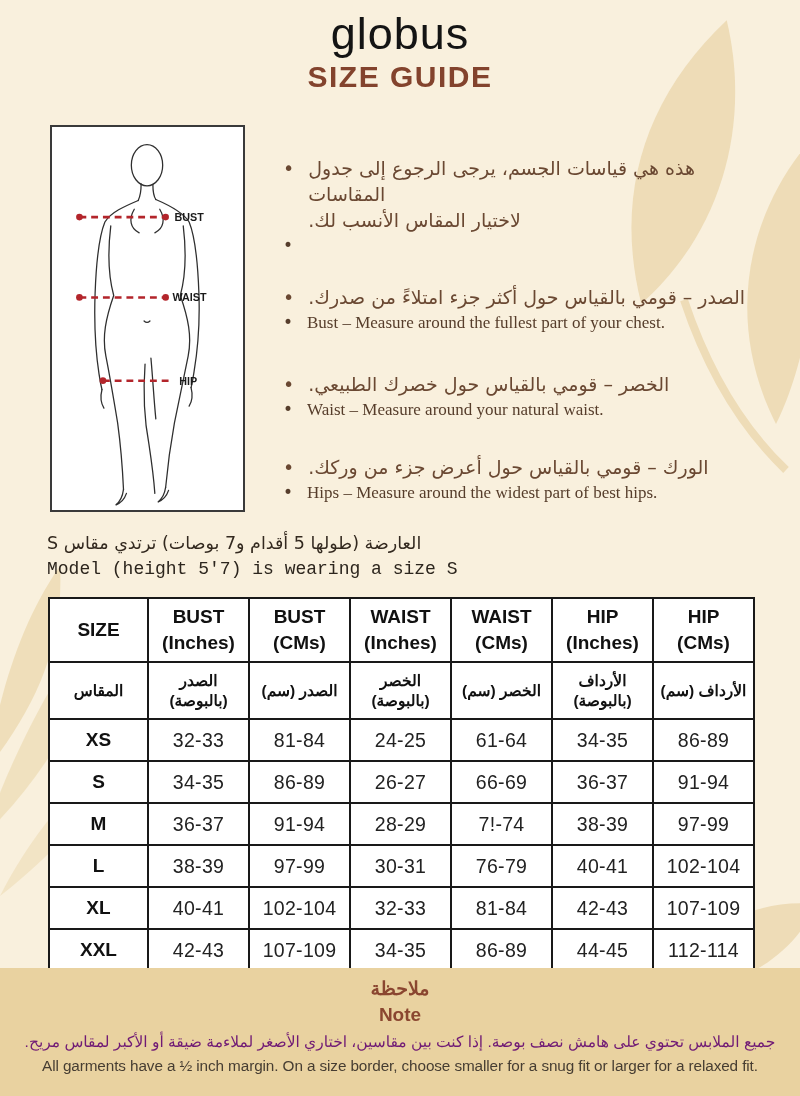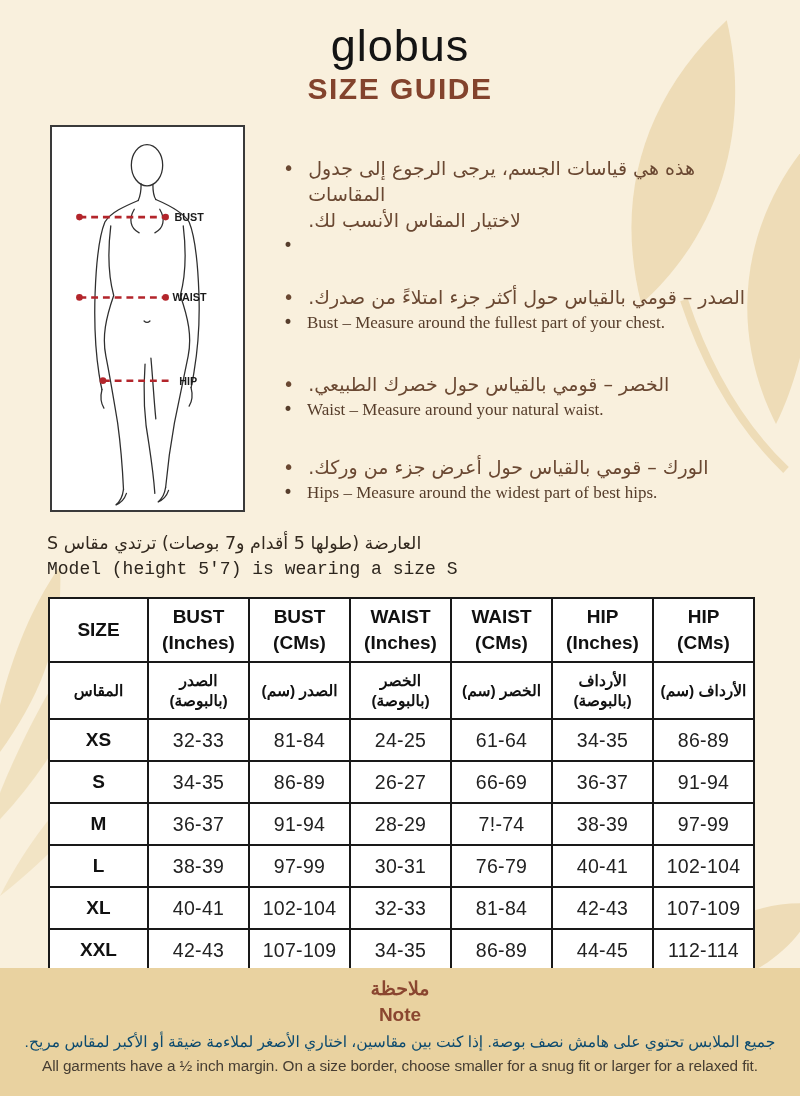--- a/index.html
+++ b/index.html
@@ -1,21 +1,21 @@
 <!DOCTYPE html>
 <html><head>
 <meta charset="utf-8">
 <style>
   html,body{margin:0;padding:0;background:#f9f0dd;}
   .canvas{position:relative;width:800px;height:1096px;background:#f9f0dd;overflow:hidden;
           font-family:"DejaVu Sans",sans-serif;}
   .decor{position:absolute;left:0;top:0;width:800px;height:1096px;}
 
   
-  .hdr{position:absolute;top:22px;left:0;width:100%;text-align:center;}
+  .hdr{position:absolute;top:10px;left:0;width:100%;text-align:center;}
   .logo{font-family:"Liberation Sans",sans-serif;font-weight:400;font-size:45px;
         letter-spacing:1px;color:#141414;line-height:1.05;}
   .title{margin-top:3px;font-family:"Liberation Sans",sans-serif;font-weight:700;
          font-size:30px;letter-spacing:1.5px;color:#83432d;}
 
   
   .figure-box{position:absolute;left:50px;top:125px;width:195px;height:387px;
               background:#ffffff;border:2px solid #3a3a3a;box-sizing:border-box;}
   .figure-box svg{display:block;width:100%;height:100%;}
 
@@ -48,21 +48,21 @@
   .size-table tr.hrow1 th{font-size:19px;font-weight:700;color:#111;line-height:1.35;height:62px;}
   .size-table tr.hrow2 th{font-size:15.5px;font-weight:700;color:#111;line-height:1.25;height:55px;}
   .size-table td.size{font-weight:700;font-size:19px;color:#111;height:40px;}
   .size-table td.val{font-size:19.5px;color:#222;letter-spacing:.3px;height:40px;}
 
   
   .note-band{position:absolute;left:0;bottom:0;width:800px;height:128px;background:#e9d2a0;
              text-align:center;font-family:"Liberation Sans",sans-serif;}
   .note-title-ar{padding-top:9px;font-size:19px;font-weight:700;color:#8a4630;direction:rtl;line-height:24px;}
   .note-title-en{font-size:19px;font-weight:700;color:#8a4630;margin-top:2px;line-height:24px;}
-  .note-ar{direction:rtl;font-size:15.5px;color:#0c4a6e;margin-top:4px;line-height:22px;}
+  .note-ar{direction:rtl;font-size:15.5px;color:#701a75;margin-top:4px;line-height:22px;}
   .note-en{font-size:15.3px;color:#463d32;margin-top:2px;line-height:22px;letter-spacing:-.1px;}
 </style>
 </head>
 <body>
 
 <div class="canvas">
 
   <svg class="decor" viewBox="0 0 800 1096">
     <g fill="#eedcb7">
       <path d="M 686 14 C 628 112 626 214 682 310 C 738 222 740 110 686 14 Z" transform="rotate(16 684 162)"></path>

